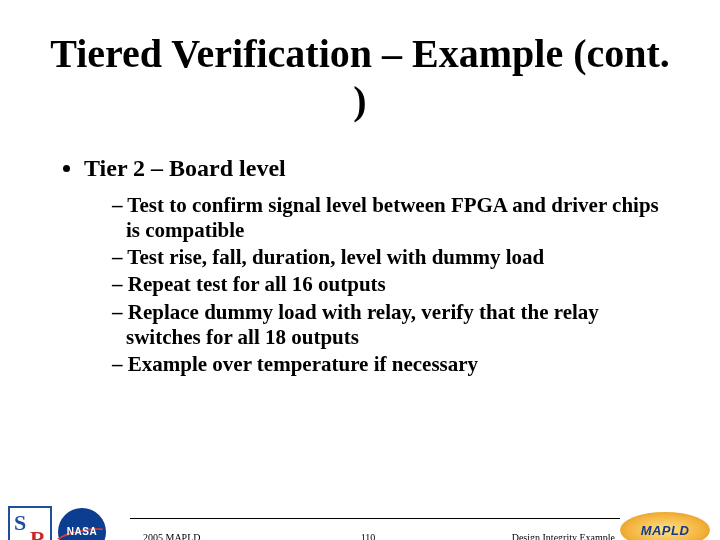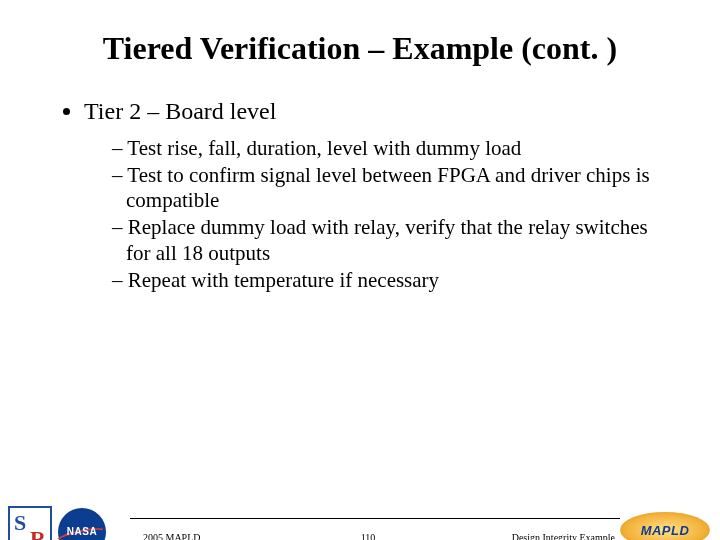--- a/index.html
+++ b/index.html
@@ -1,21 +1,21 @@
 <!DOCTYPE html>
 <html><head>
 <meta charset="utf-8">
 <style>
   * { margin: 0; padding: 0; box-sizing: border-box; }
   html, body { width: 720px; height: 540px; overflow: hidden; background: #fff; font-family: "Times New Roman", Times, serif; color: #000; }
   .slide { position: relative; width: 720px; height: 540px; }
-  .title { font-size: 32px; text-align: center; margin-top: 30px; padding: 0 40px; }
+  .title { font-size: 40px; text-align: center; margin-top: 30px; padding: 0 40px; }
   .body { margin-top: 30px; padding: 0 60px 0 70px; font-size: 24px; line-height: 1.2; }
   ul.level1 { list-style: disc; padding-left: 14px; }
-  ul.level1 > li { margin-bottom: 6px; }
+  ul.level1 > li { margin-bottom: 6px; font-weight: bold; }
   .sub { margin-top: 10px; padding-left: 28px; font-size: 21px; }
   .sub .item { text-indent: -14px; padding-left: 14px; margin-bottom: 2px; }
   .footer { position: absolute; left: 0; right: 0; bottom: 14px; height: 60px; }
   .footer-line { position: absolute; left: 130px; right: 100px; top: 22px; height: 1px; background: #000; }
   .logo-left { position: absolute; left: 8px; bottom: 0; width: 44px; height: 50px; }
   .logo-left .sq { width: 44px; height: 50px; border: 2px solid #1f4ea1; background: #fff; position: relative; }
   .logo-left .s { position: absolute; font-weight: bold; font-family: Georgia, serif; }
   .logo-nasa { position: absolute; left: 58px; bottom: 0; width: 48px; height: 48px; border-radius: 50%; background: #0b3d91; }
   .logo-nasa::after { content: "NASA"; position: absolute; left: 50%; top: 48%; transform: translate(-50%,-50%); color: #fff; font-family: Arial, sans-serif; font-weight: bold; font-size: 10px; letter-spacing: 0.5px; }
   .logo-nasa .swoosh { position: absolute; width: 54px; height: 14px; border: 2px solid #e03c31; border-color: #e03c31 transparent transparent transparent; border-radius: 50%; top: 22px; left: -4px; transform: rotate(-12deg); }
@@ -31,24 +31,25 @@
 
 <div class="slide">
 
   <h1 class="title">Tiered Verification – Example (cont. )</h1>
 
   <div class="body">
     <ul class="level1">
       <li>
         <span>Tier 2 – Board level</span>
         <div class="sub">
+          <div class="item">– Test to confirm signal level between FPGA and driver chips is compatible</div>
           <div class="item">– Test rise, fall, duration, level with dummy load</div>
-          <div class="item">– Test to confirm signal level between FPGA and driver chips is compatible</div>
+          <div class="item">– Repeat test for all 16 outputs</div>
           <div class="item">– Replace dummy load with relay, verify that the relay switches for all 18 outputs</div>
-          <div class="item">– Repeat with temperature if necessary</div>
+          <div class="item">– Example over temperature if necessary</div>
         </div>
       </li>
     </ul>
   </div>
 
   <div class="footer">
     <div class="footer-line"></div>
 
     <div class="logo-left">
       <div class="sq">

